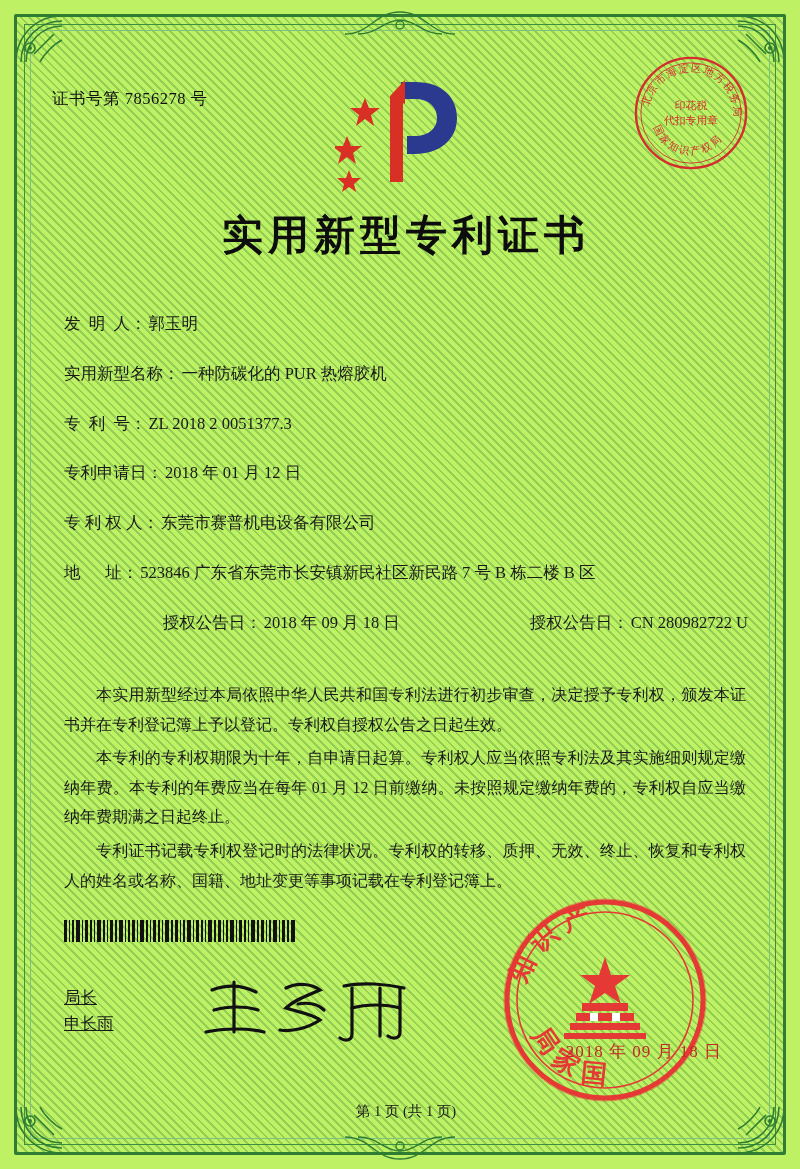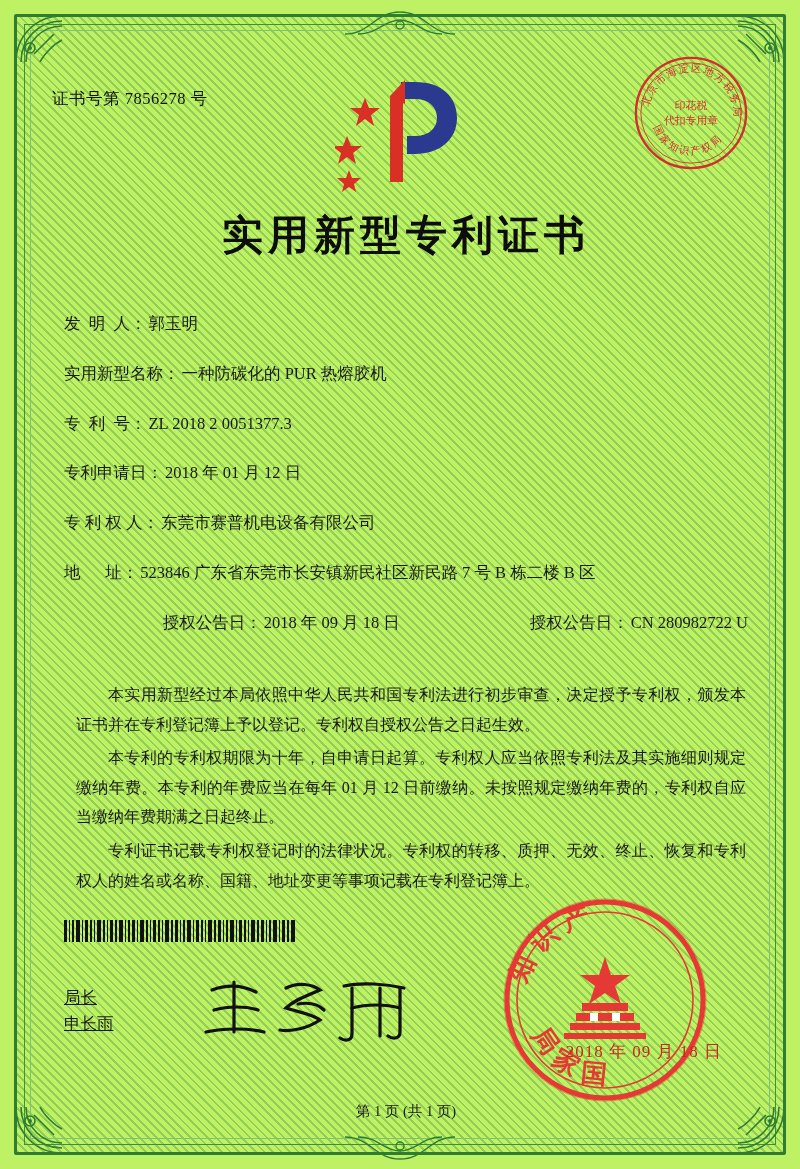--- a/index.html
+++ b/index.html
@@ -145,21 +145,21 @@
   .body-text {
     position: absolute;
     top: 640px;
     left: 22px;
     right: 12px;
     font-size: 16px;
     line-height: 1.85;
     text-align: justify;
   }
   .body-text p {
-    margin: 0 0 4px 12px;
+    margin: 0 0 4px 0;
     text-indent: 2em;
   }
 
   
   .barcode {
     position: absolute;
     left: 22px;
     top: 880px;
     width: 232px;
     height: 22px;

